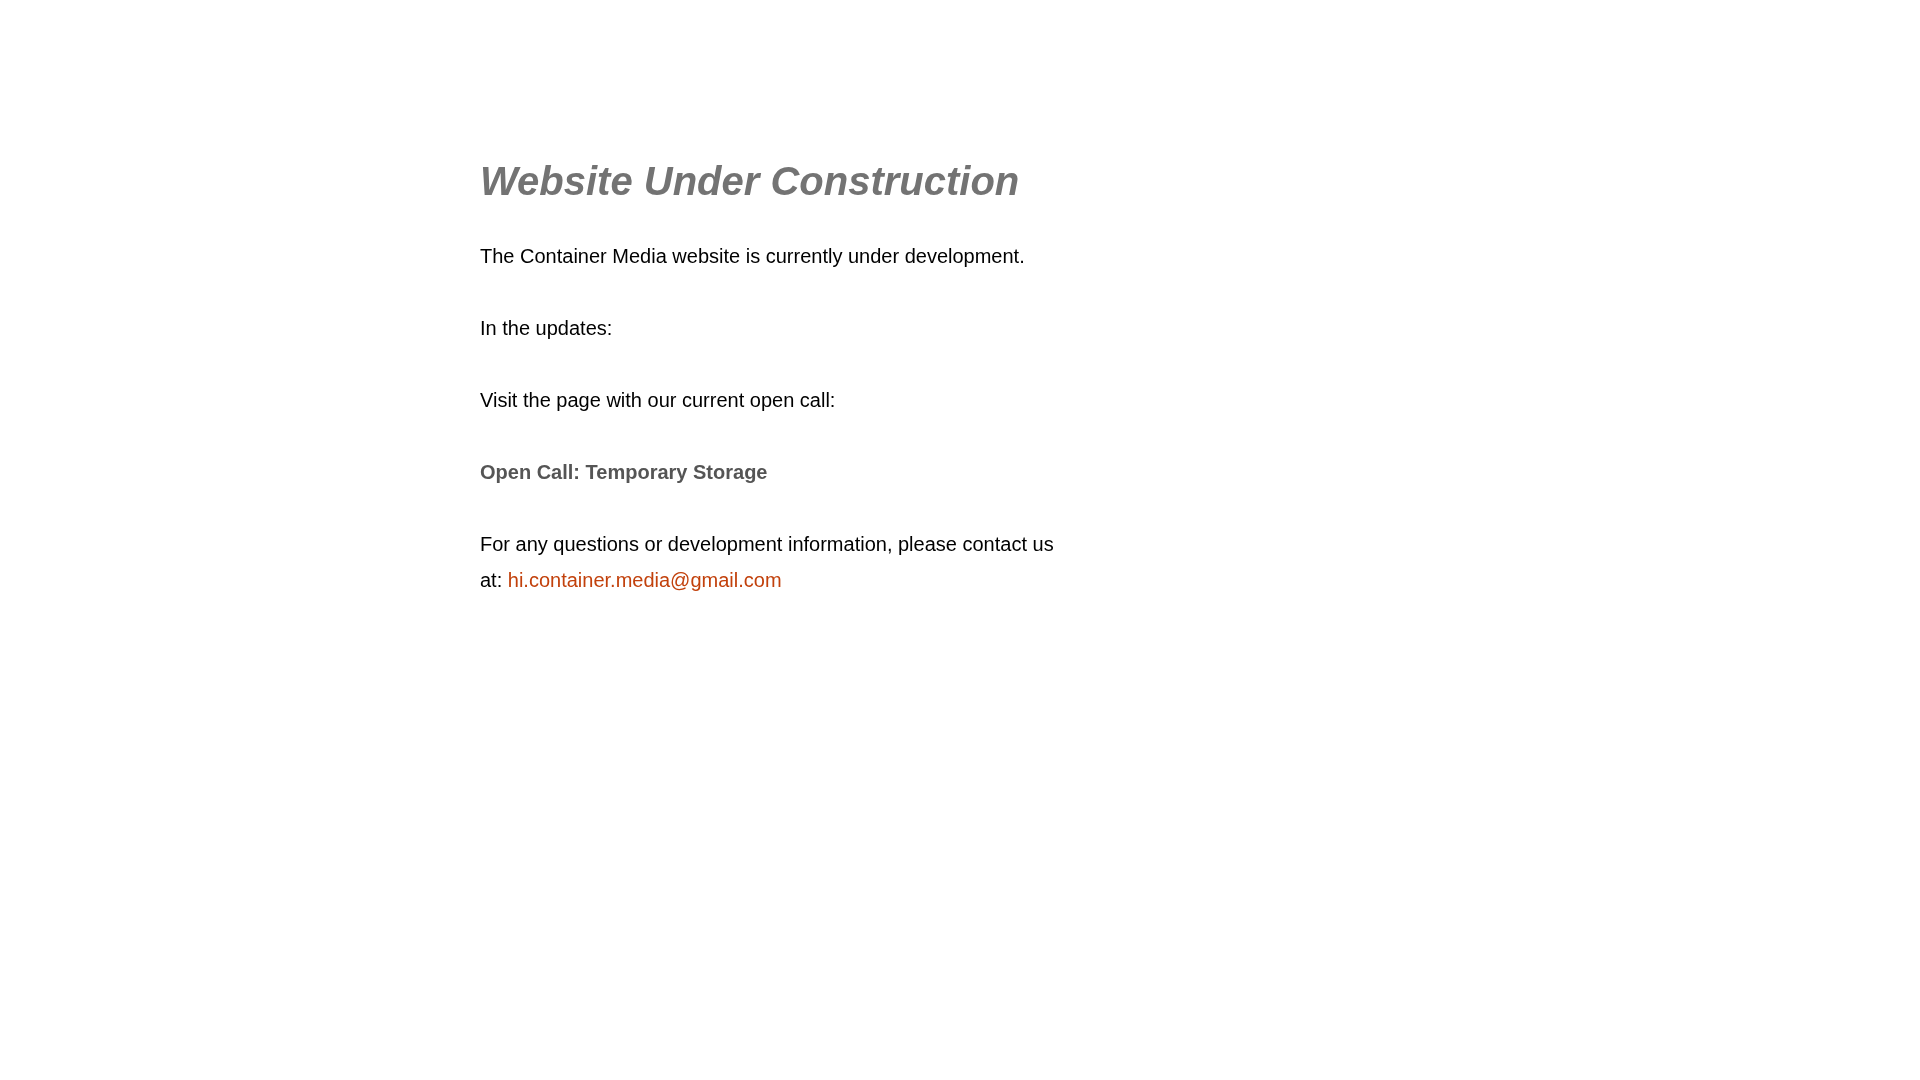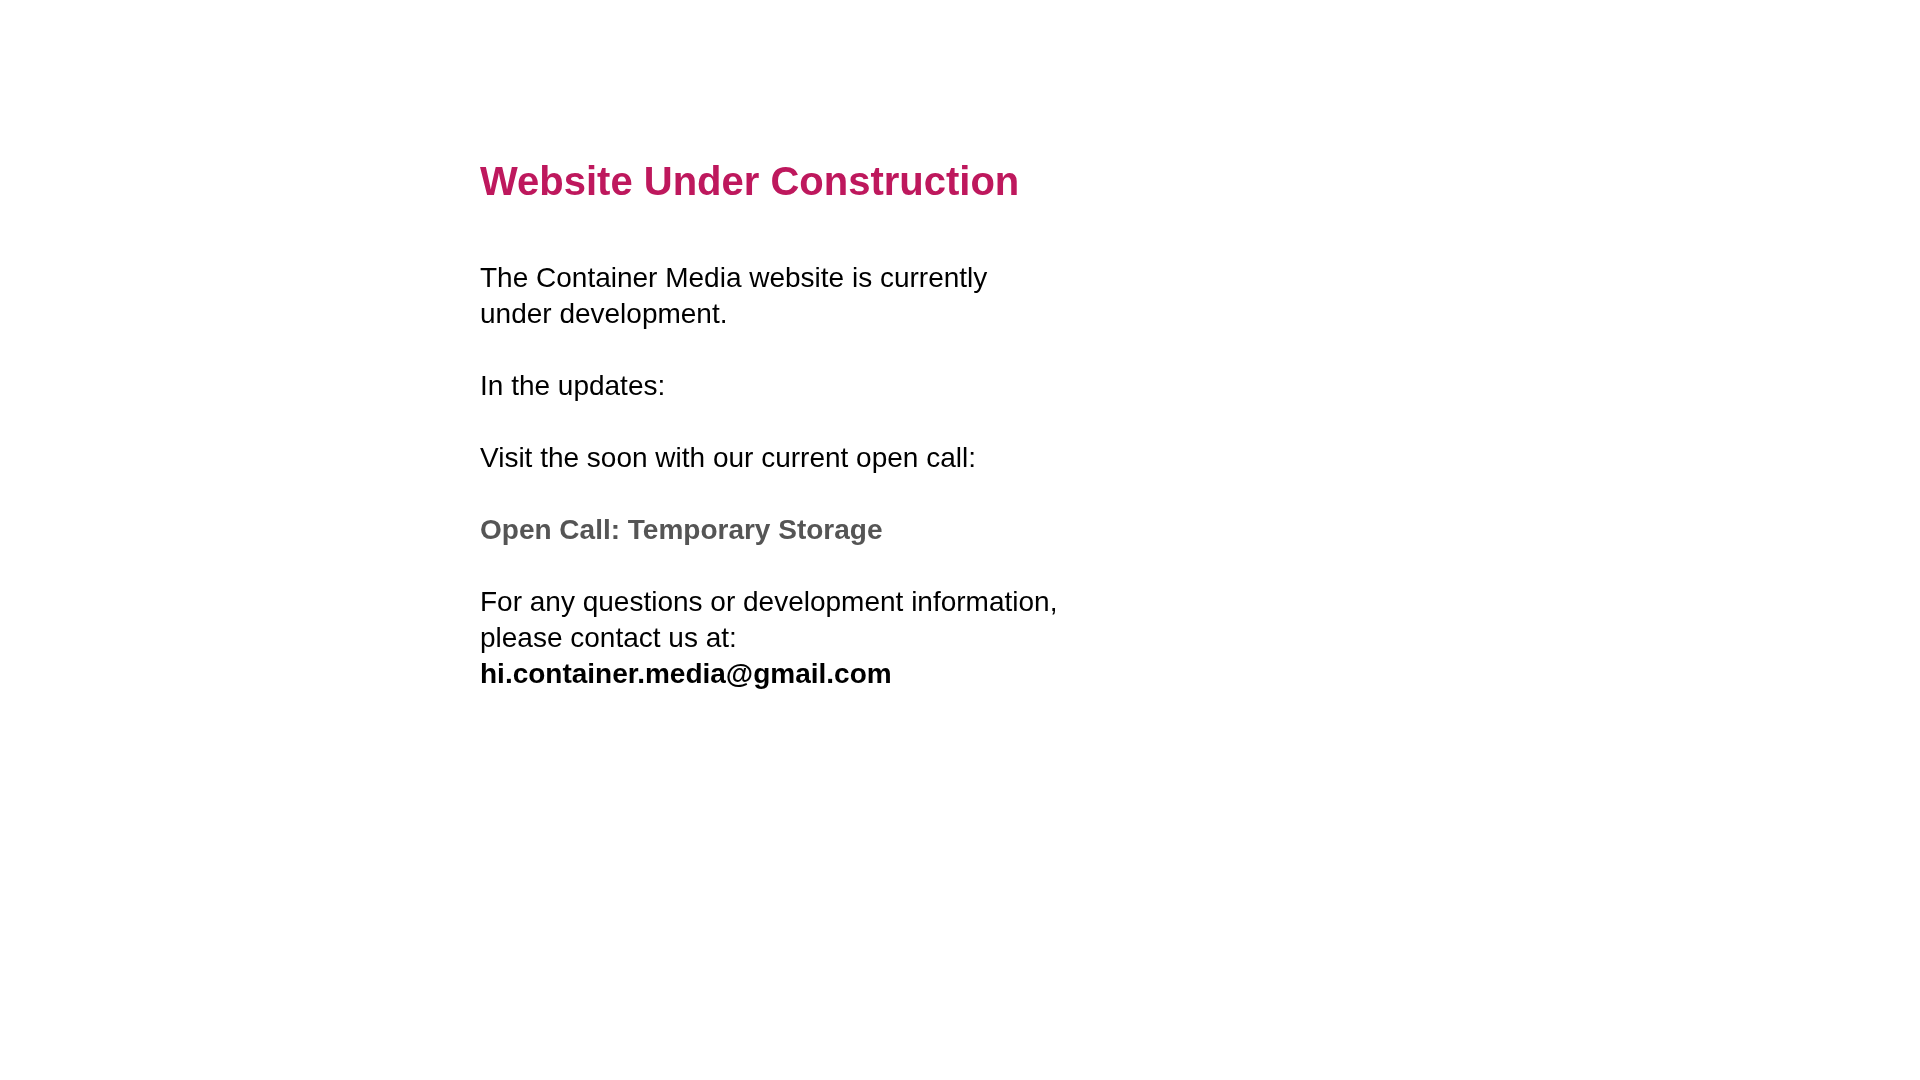--- a/index.html
+++ b/index.html
@@ -14,56 +14,57 @@
       font-family: "Liberation Sans", sans-serif;
       color: #000000;
     }
     .container {
       position: absolute;
       left: 480px;
       top: 158px;
       width: 580px;
     }
     h1 {
-      margin: 0 0 56px 0;
+      margin: 0 0 34px 0;
       font-size: 40px;
       line-height: 46px;
       font-weight: bold;
-      color: #be185d;
+      color: #737373;
+      font-style: italic;
     }
     p {
       margin: 0 0 36px 0;
-      font-size: 28px;
+      font-size: 20px;
       line-height: 36px;
     }
     a.link {
       color: #555555;
       font-weight: bold;
       text-decoration: none;
     }
     .email {
-      font-weight: bold;
-      color: #000000;
+      font-weight: normal;
+      color: #c2410c;
       text-align: right;
     }
   </style>
 </head>
 <body>
 
 <main class="container">
   <h1>Website Under Construction</h1>
 
   <p>The Container Media website is currently under development.</p>
 
   <p>
     <span>In the updates:</span><br>
   </p>
 
 
-  <p>Visit the soon with our current open call:</p>
+  <p>Visit the page with our current open call:</p>
 
   <p>
     <a class="link" href="#">Open Call: Temporary Storage</a>
   </p>
 
 
   <p><span>For any questions or development information, please contact us at: </span><span class="email">hi.container.media@gmail.com</span></p>
 </main>
 
 </body></html>

